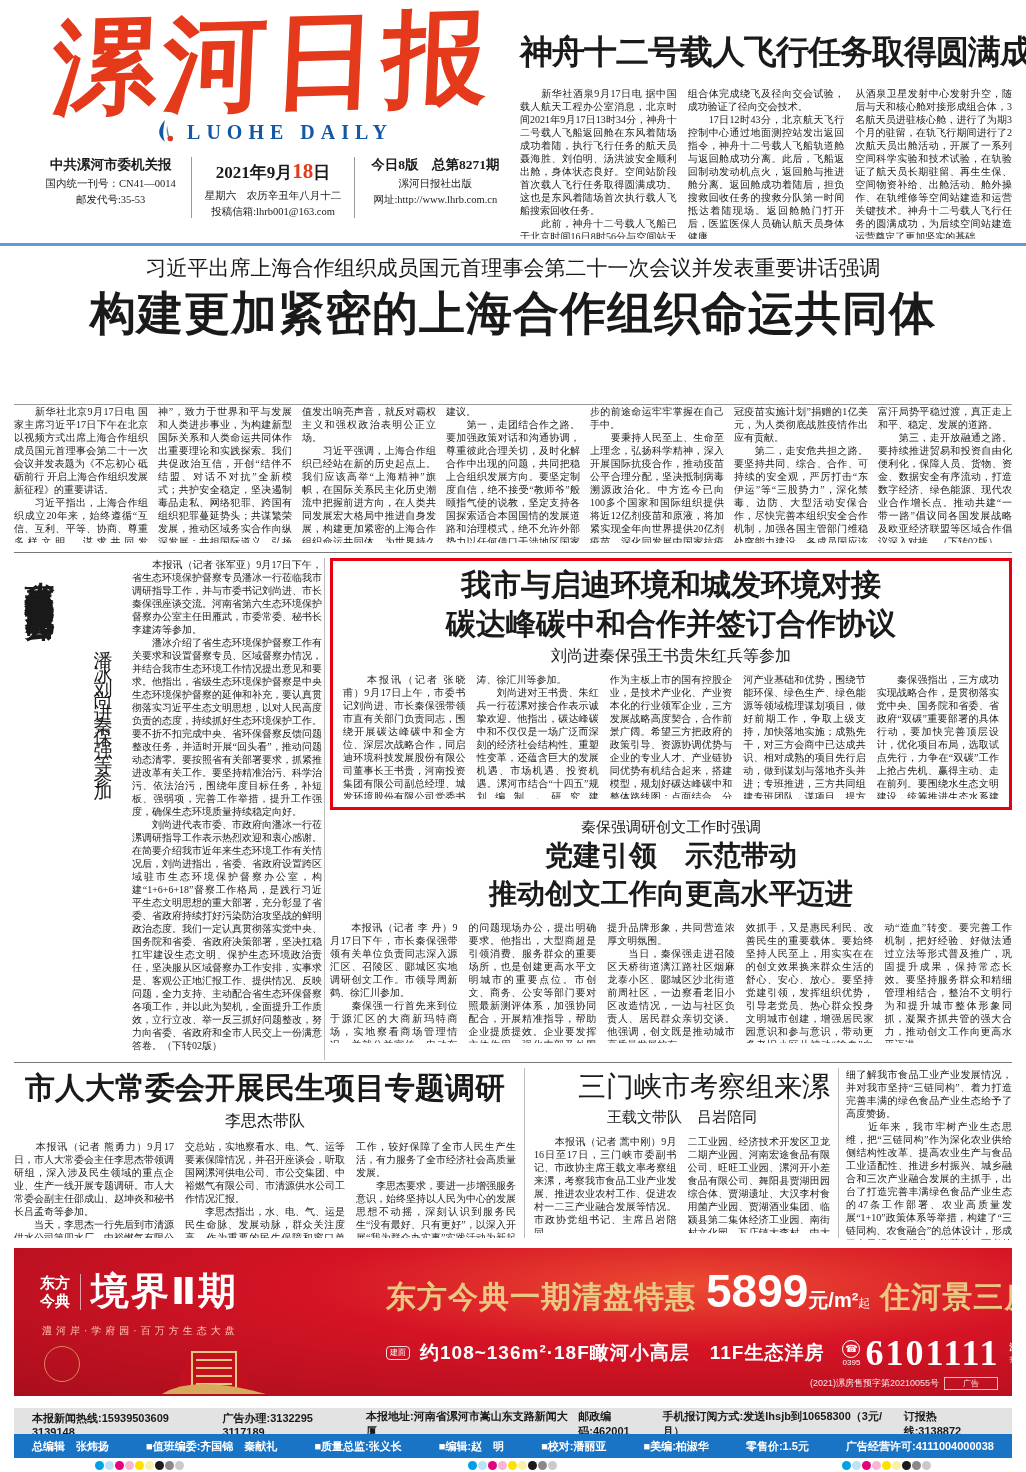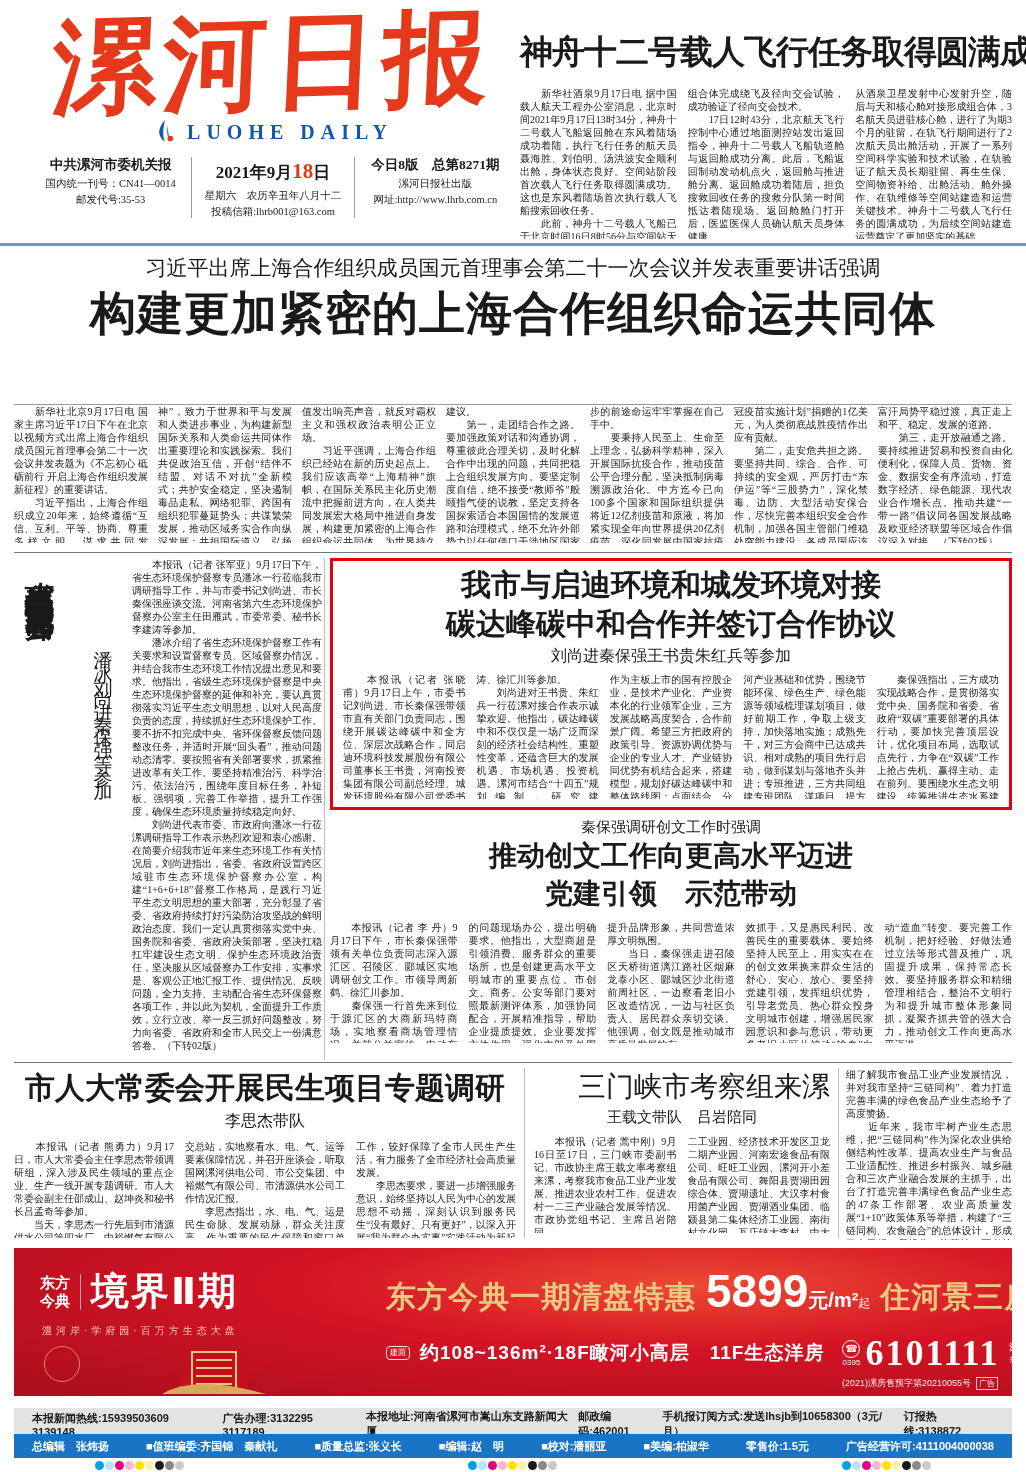--- a/index.html
+++ b/index.html
@@ -86,21 +86,21 @@
               padding:2px 3px;text-align:center;}
   .ad-sub{font-size:19px;font-weight:bold;letter-spacing:1px;}
   .phone-group{display:flex;align-items:center;gap:5px;margin-left:8px;}
   .phone-icon{width:16px;height:16px;border:1px solid #fff;border-radius:50%;font-size:10px;line-height:16px;
               text-align:center;}
   .phone-area{font-size:8px;}
   .phone-num{font-size:36px;font-weight:bold;letter-spacing:2px;}
   .ad-addr{font-size:9px;line-height:1.6;font-weight:bold;}
   .ad-dev{font-size:7.5px;opacity:.85;font-weight:normal;}
   .ad-permit{position:absolute;right:14px;bottom:6px;font-size:9px;opacity:.9;display:flex;gap:5px;align-items:center;}
-  .ad-label{border:1px solid rgba(255,255,255,.8);font-size:8px;padding:0 2px;}
+  .ad-label{border:1px solid rgba(255,255,255,.8);font-size:8px;padding:0 18px;}
   
   .f1{position:absolute;left:14px;top:1408px;width:998px;height:24px;background:#e3e3e3;display:flex;
       align-items:center;justify-content:space-between;padding:16px 18px;box-sizing:border-box;
       font-size:11px;font-weight:bold;}
   .f2{position:absolute;left:14px;top:1434px;width:998px;height:24px;background:#1a74c5;color:#fff;display:flex;
       align-items:center;justify-content:space-between;padding:0 18px;box-sizing:border-box;
       font-size:11px;font-weight:bold;}
   .dotgroup{position:absolute;top:1461px;display:flex;gap:1px;}
   .dot{width:9px;height:9px;border-radius:50%;display:inline-block;}
 </style>
@@ -194,22 +194,22 @@
       <div class="bcol">涛、徐汇川等参加。
 　　刘尚进对王书贵、朱红兵一行莅漯对接合作表示诚挚欢迎。他指出，碳达峰碳中和不仅仅是一场广泛而深刻的经济社会结构性、重塑性变革，还蕴含巨大的发展机遇、市场机遇、投资机遇。漯河市结合“十四五”规划编制，研究建立“1+10+6”政策体系，正在梳理路线图和首批项目清单。启迪环境、城发环境</div>
       <div class="bcol">作为主板上市的国有控股企业，是技术产业化、产业资本化的行业领军企业，三方发展战略高度契合，合作前景广阔。希望三方把政府的政策引导、资源协调优势与企业的专业人才、产业链协同优势有机结合起来，搭建模型，规划好碳达峰碳中和整体路线图；点面结合、分行业、分点位打造示范点和各类试点，逐步在面上推开；项目牵引，结合漯</div>
       <div class="bcol">河产业基础和优势，围绕节能环保、绿色生产、绿色能源等领域梳理谋划项目，做好前期工作，争取上级支持，加快落地实施；成熟先干，对三方会商中已达成共识、相对成熟的项目先行启动，做到谋划与落地齐头并进；专班推进，三方共同组建专班团队，谋项目、提方案、抓推进，尽快推动战略合作取得实质性进展和突破。</div>
       <div class="bcol">　　秦保强指出，三方成功实现战略合作，是贯彻落实党中央、国务院和省委、省政府“双碳”重要部署的具体行动，要加快完善顶层设计，优化项目布局，选取试点先行，力争在“双碳”工作上抢占先机、赢得主动、走在前列。要围绕水生态文明建设，统筹推进生态水系建设、城乡供水和污水治理等工作，改造乡村污水处理设施。（下转02版）</div>
     </div>
   </div>
 
   <div class="chuangwen">
     <div class="kicker sans">秦保强调研创文工作时强调</div>
+    <div class="head">党建引领　示范带动</div>
     <div class="head">推动创文工作向更高水平迈进</div>
-    <div class="head">党建引领　示范带动</div>
     <div class="cols">
       <div class="bcol">　　本报讯（记者 李 丹）9月17日下午，市长秦保强带领有关单位负责同志深入源汇区、召陵区、郾城区实地调研创文工作。市领导周新鹤、徐汇川参加。
 　　秦保强一行首先来到位于源汇区的大商新玛特商场，实地察看商场管理情况，并就公益宣传、电动车上牌照等工作中存在</div>
       <div class="bcol">的问题现场办公，提出明确要求。他指出，大型商超是引领消费、服务群众的重要场所，也是创建更高水平文明城市的重要点位。市创文、商务、公安等部门要对照最新测评体系，加强协同配合，开展精准指导，帮助企业提质提效。企业要发挥主体作用，强化内部及外围管理，不断</div>
       <div class="bcol">提升品牌形象，共同营造浓厚文明氛围。
 　　当日，秦保强走进召陵区天桥街道漓江路社区烟麻龙泰小区、郾城区沙北街道前周社区，一边察看老旧小区改造情况，一边与社区负责人、居民群众亲切交谈。他强调，创文既是推动城市高质量发展的有</div>
       <div class="bcol">效抓手，又是惠民利民、改善民生的重要载体。要始终坚持人民至上，用实实在在的创文效果换来群众生活的舒心、安心、放心。要坚持党建引领，发挥组织优势，引导老党员、热心群众投身文明城市创建，增强居民家园意识和参与意识，带动更多老旧小区从被动“输血”向主</div>
       <div class="bcol">动“造血”转变。要完善工作机制，把好经验、好做法通过立法等形式普及推广，巩固提升成果，保持常态长效。要坚持服务群众和精细管理相结合，整治不文明行为和提升城市整体形象同抓，凝聚齐抓共管的强大合力，推动创文工作向更高水平迈进。</div>
     </div>
   </div>

